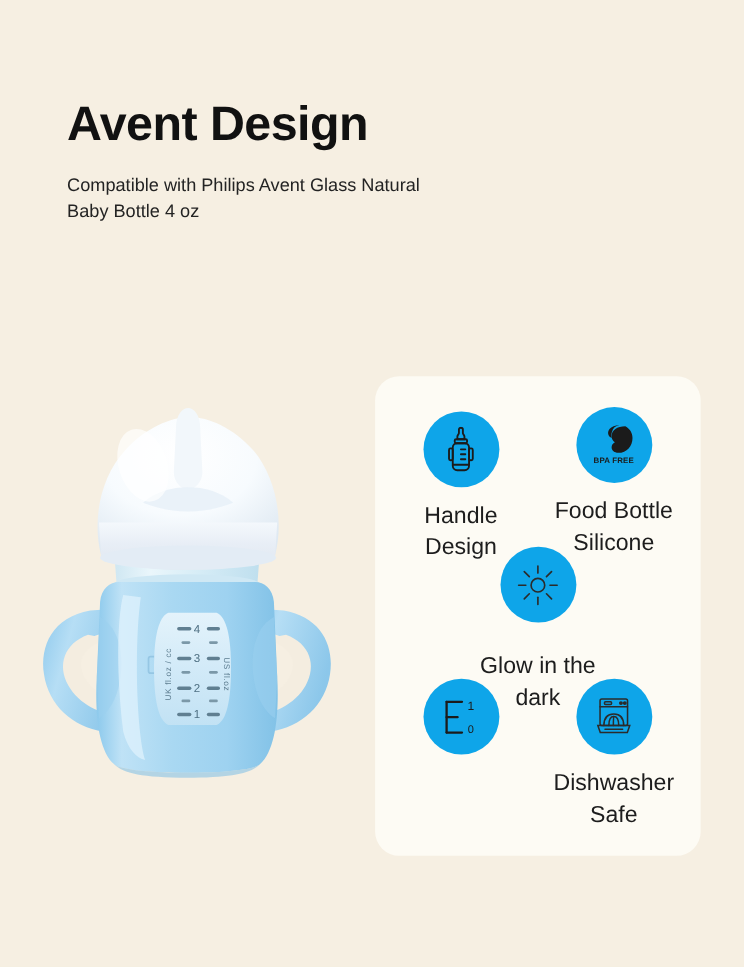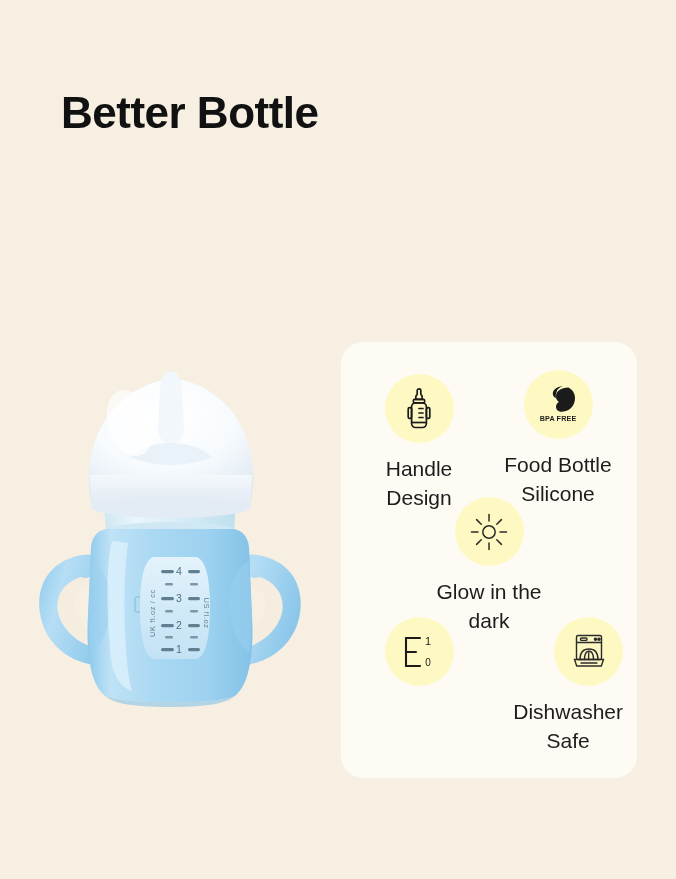--- a/index.html
+++ b/index.html
@@ -71,59 +71,60 @@
     width: 130px;
     display: flex;
     flex-direction: column;
     align-items: center;
   }
 
   .icon-circle {
     width: 69px;
     height: 69px;
     border-radius: 50%;
-    background: #fef9c3;
+    background: #0ea5e9;
     display: flex;
     align-items: center;
     justify-content: center;
     flex: 0 0 auto;
   }
   .icon-circle svg { display: block; }
 
   .feat-label {
     margin-top: 12px;
     font-size: 21px;
     line-height: 1.38;
     color: #1d1d1d;
     text-align: center;
     white-space: pre-line;
   }
 
   
   .f-handle     { left: 13px;  top: 32px; }
   .f-silicone   { left: 152px; top: 28px; }
-  .f-glow       { left: 83px;  top: 155px; }
+  .f-glow       { left: 83px;  top: 155px; gap: 14px; }
   .f-scale      { left: 13px;  top: 275px; }
-  .f-dish       { left: 152px; top: 275px; align-items: flex-end; }
+  .f-dish       { left: 152px; top: 275px; }
 
   
   .bpa-text {
     font-size: 7.2px;
     font-weight: bold;
     letter-spacing: 0.15px;
     fill: #1b1b1b;
   }
 </style>
 </head>
 <body>
 
 <div class="page">
 
-  <div class="headline">Better Bottle</div>
-
+  <div class="headline">Avent Design</div>
+
+  <div class="subhead">Compatible with Philips Avent Glass Natural Baby Bottle 4 oz</div>
 
   <div class="product">
     <svg class="bottle-svg" viewBox="0 0 300 350" xmlns="http://www.w3.org/2000/svg">
       <defs>
         <radialGradient id="teatG" cx="45%" cy="28%" r="78%">
           <stop offset="0%" stop-color="#ffffff"></stop>
           <stop offset="55%" stop-color="#f7fbfe"></stop>
           <stop offset="100%" stop-color="#dfe9f2"></stop>
         </radialGradient>
         <linearGradient id="collarG" x1="0" y1="0" x2="0" y2="1">

